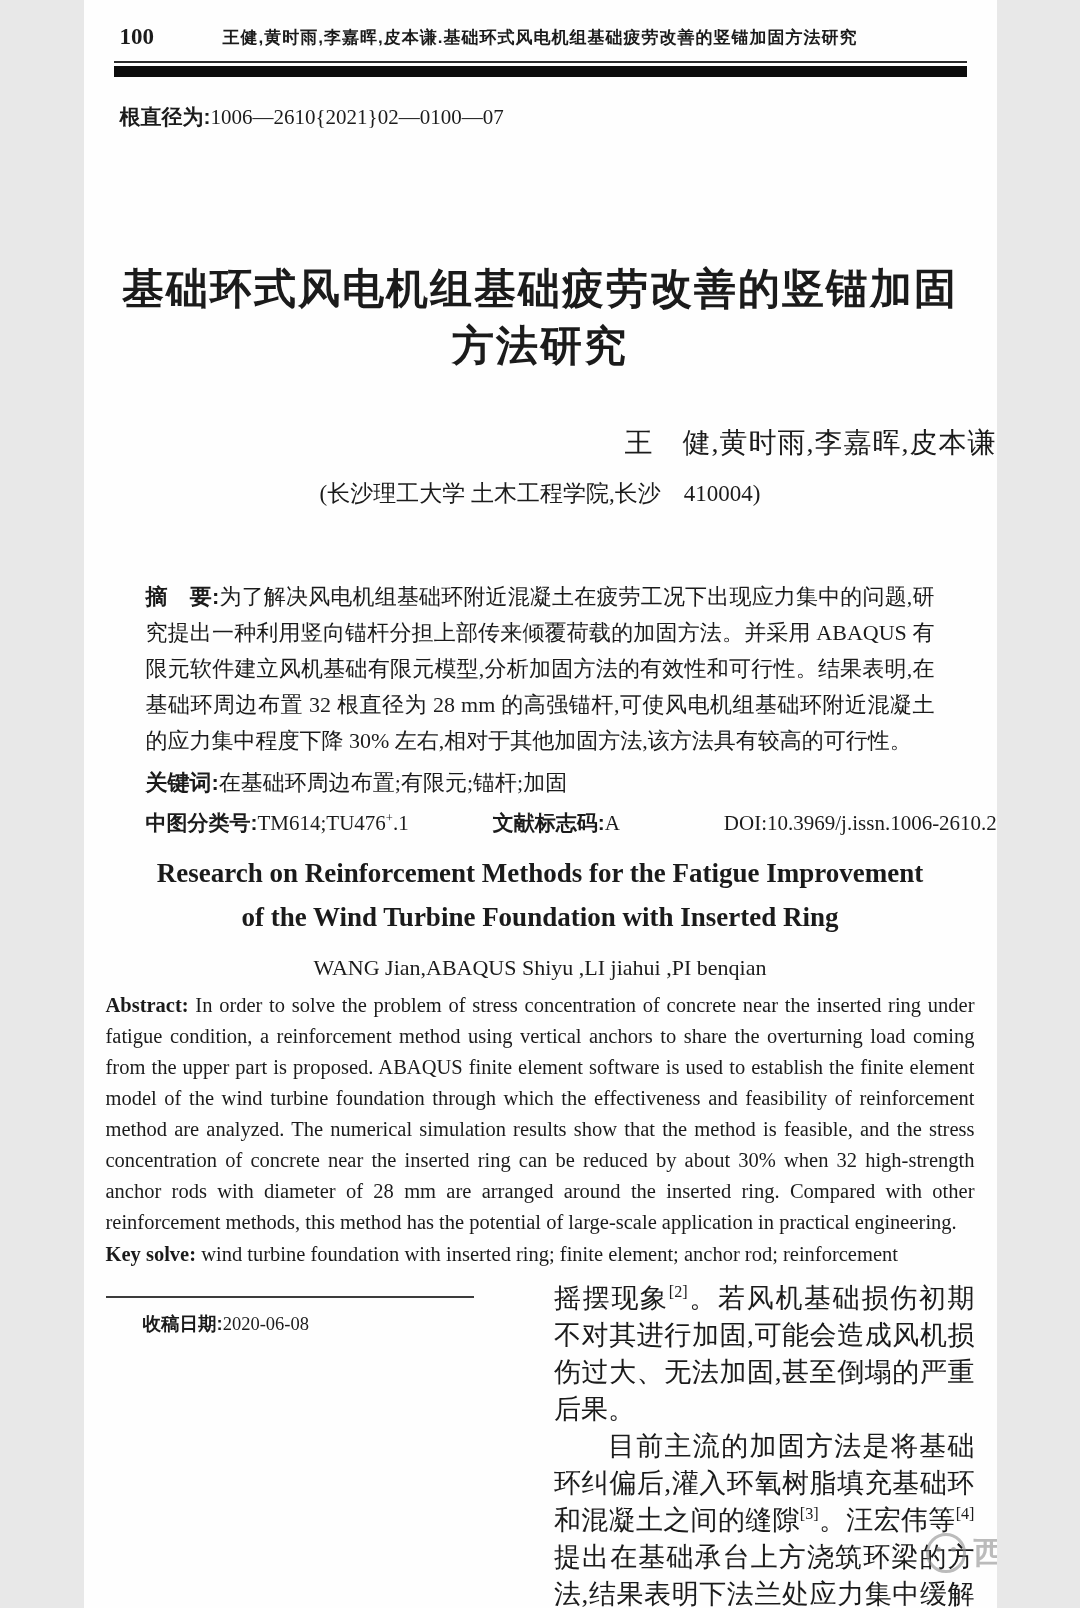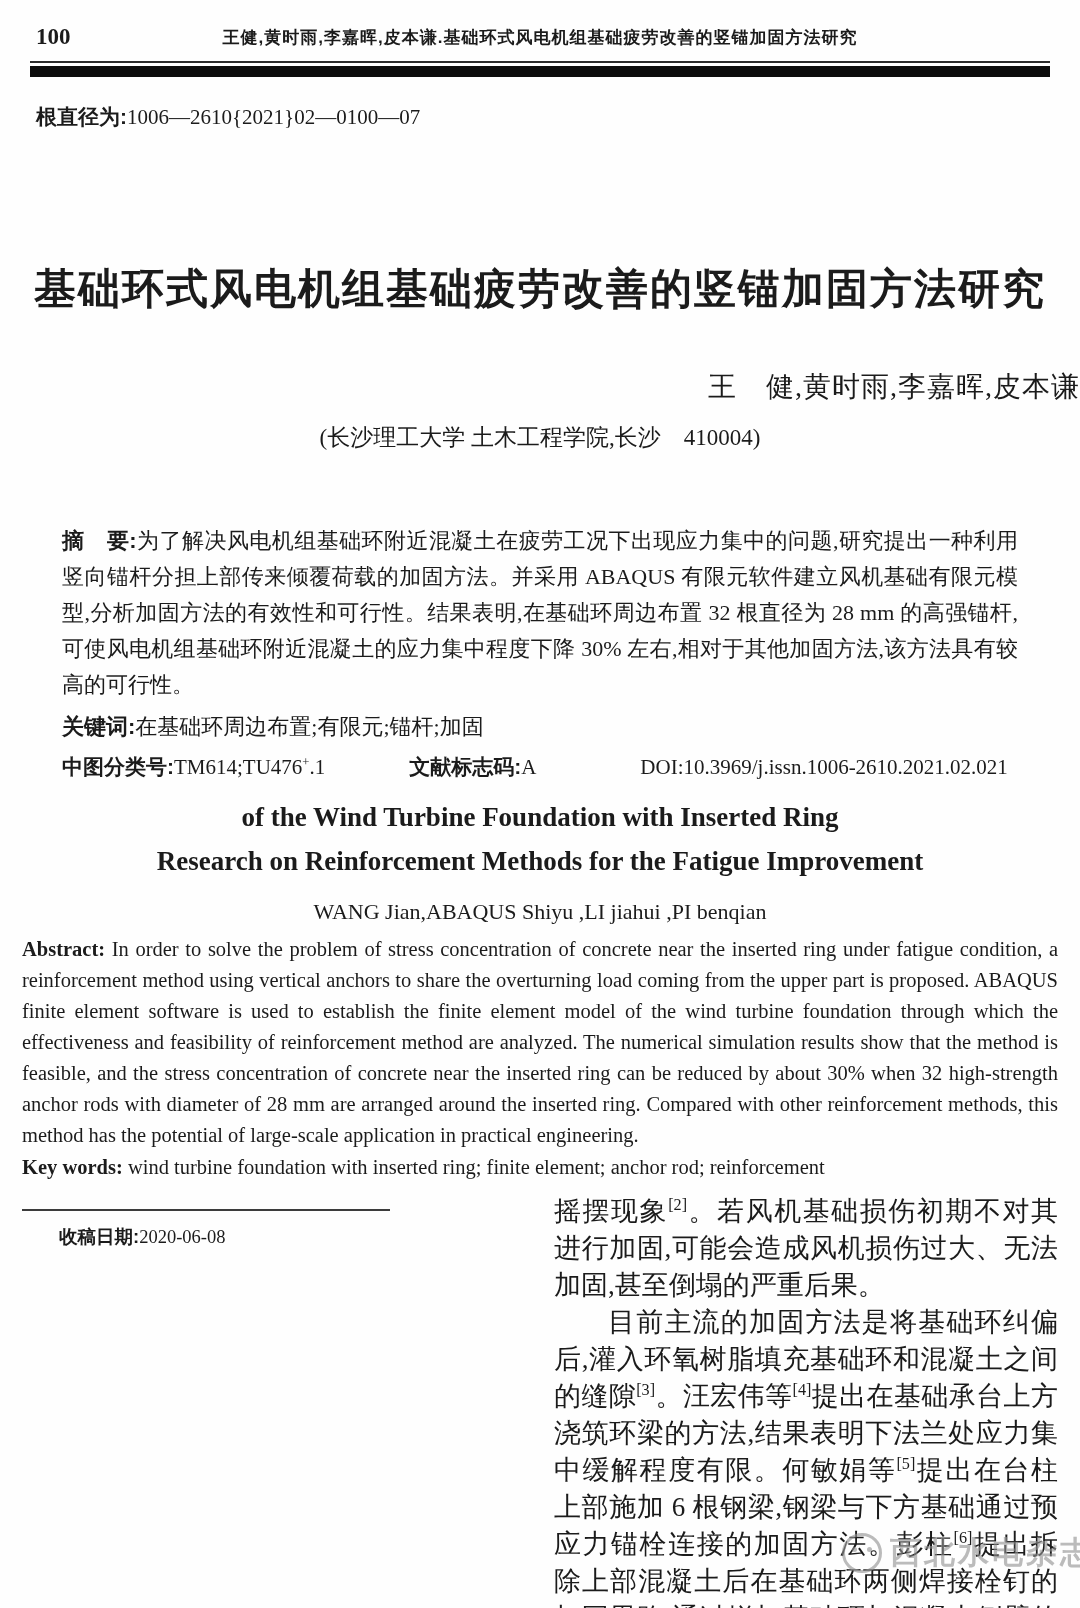--- a/index.html
+++ b/index.html
@@ -1,18 +1,18 @@
 <!DOCTYPE html>
 <html><head>
 <meta charset="utf-8">
 <style>
   html,body{margin:0;padding:0;background:#e8e8e8;}
   .page{
     position:relative;
-    width:1080px;height:1608px;
+    width:913px;height:1608px;
     margin:0 auto;
     background:#fefefe;
     color:#1b1b1b;
     font-family:"Liberation Serif","DejaVu Serif",serif;
     overflow:hidden;
     box-sizing:border-box;
   }
   
   .running-head{position:relative;padding-top:26px;margin:0 36px;height:28px;text-align:center;}
   .pagenum{position:absolute;left:0;top:24px;font-size:23px;font-weight:600;}
@@ -86,27 +86,27 @@
   <p class="abs-cn"><b class="lbl">摘　要:</b><span>为了解决风电机组基础环附近混凝土在疲劳工况下出现应力集中的问题,研究提出一种利用竖向锚杆分担上部传来倾覆荷载的加固方法。并采用 ABAQUS 有限元软件建立风机基础有限元模型,分析加固方法的有效性和可行性。结果表明,在基础环周边布置 32 根直径为 28 mm 的高强锚杆,可使风电机组基础环附近混凝土的应力集中程度下降 30% 左右,相对于其他加固方法,该方法具有较高的可行性。</span></p>
   <p class="kw-cn"><b class="lbl">关键词:</b><span>在基础环周边布置;有限元;锚杆;加固</span></p>
 
   <div class="meta-row">
     <span class="meta-item"><b class="lbl">中图分类号:</b><span>TM614;TU476</span><sup>+</sup><span>.1</span></span>
     <span class="meta-item"><b class="lbl">文献标志码:</b><span>A</span></span>
     <span class="meta-item"><span>DOI:</span><span>10.3969/j.issn.1006-2610.2021.02.021</span></span>
   </div>
 
   <div class="title-en">
+    <div>Research on Reinforcement Methods for the Fatigue Improvement</div>
     <div>of the Wind Turbine Foundation with Inserted Ring</div>
-    <div>Research on Reinforcement Methods for the Fatigue Improvement</div>
   </div>
   <div class="authors-en">WANG Jian,ABAQUS Shiyu ,LI jiahui ,PI benqian</div>
 
   <p class="abs-en"><b>Abstract:</b> <span>In order to solve the problem of stress concentration of concrete near the inserted ring under fatigue condition, a reinforcement method using vertical anchors to share the overturning load coming from the upper part is proposed. ABAQUS finite element software is used to establish the finite element model of the wind turbine foundation through which the effectiveness and feasibility of reinforcement method are analyzed. The numerical simulation results show that the method is feasible, and the stress concentration of concrete near the inserted ring can be reduced by about 30% when 32 high-strength anchor rods with diameter of 28 mm are arranged around the inserted ring. Compared with other reinforcement methods, this method has the potential of large-scale application in practical engineering.</span></p>
-  <p class="kw-en"><b>Key words:</b> <span>wind turbine foundation with inserted ring; finite element; anchor rod; reinforcement</span></p>
+  <p class="kw-en"><b>Key solve:</b> <span>wind turbine foundation with inserted ring; finite element; anchor rod; reinforcement</span></p>
 
   <div class="columns">
     <div class="col col-left">
       <div class="footnote-rule"></div>
       <div class="footnotes">
         <p class="fn"><b>收稿日期:</b><span>2020-06-08</span></p>
 
       </div>
     </div>
     <div class="col col-right">

